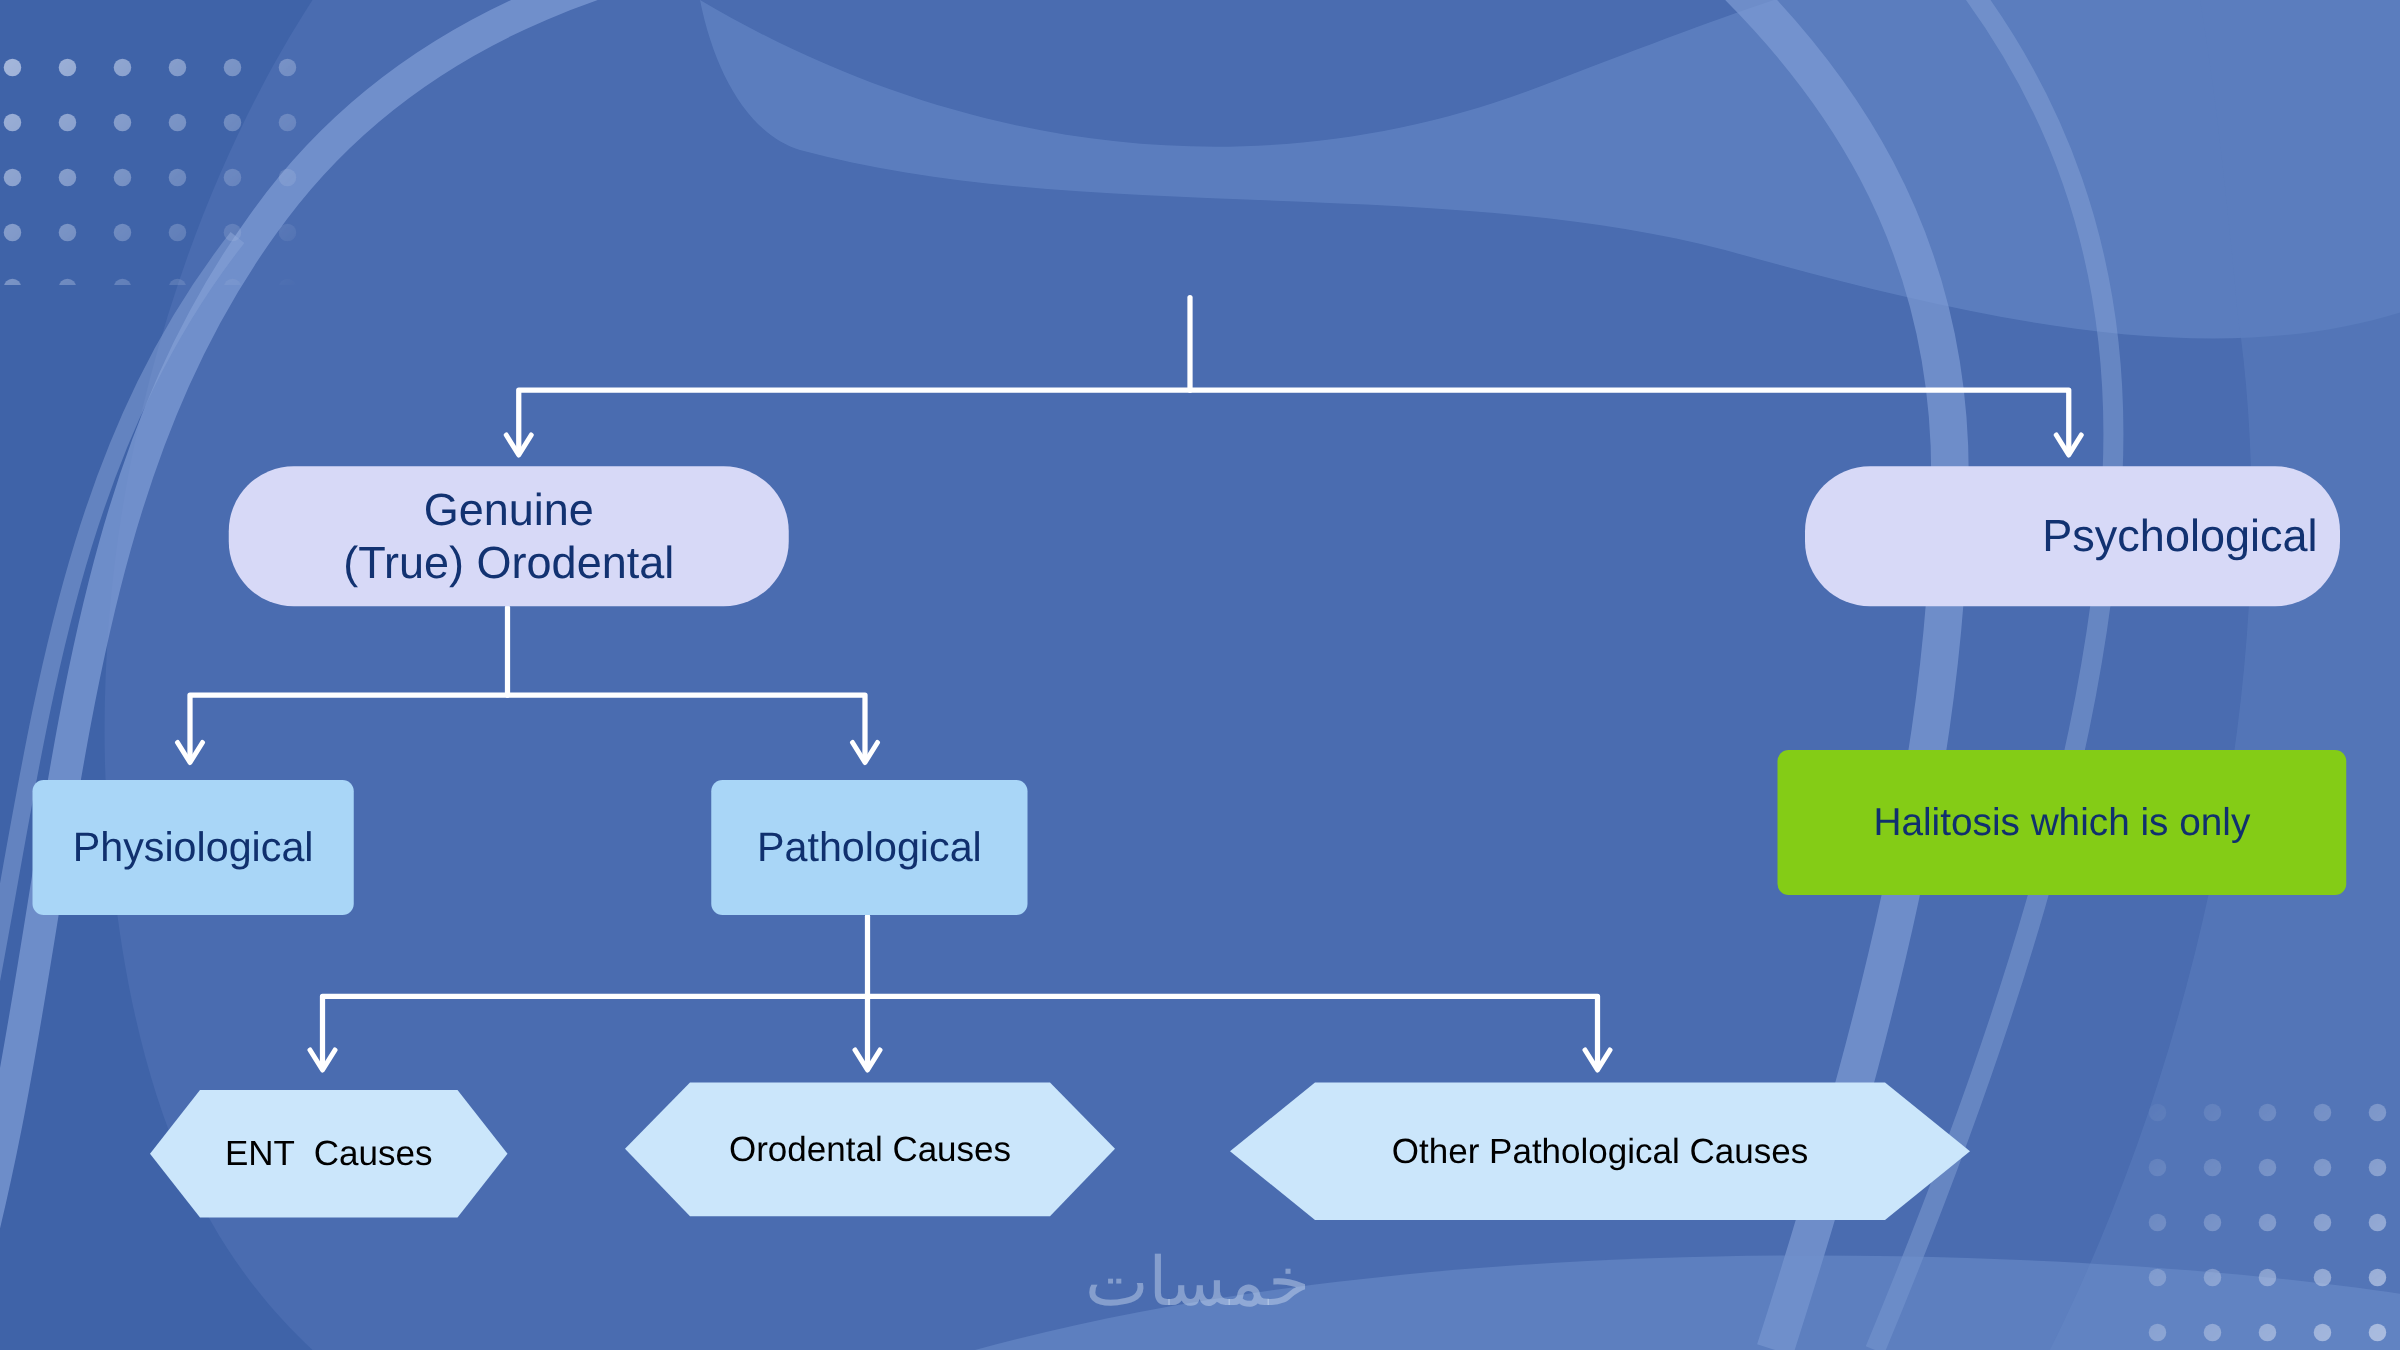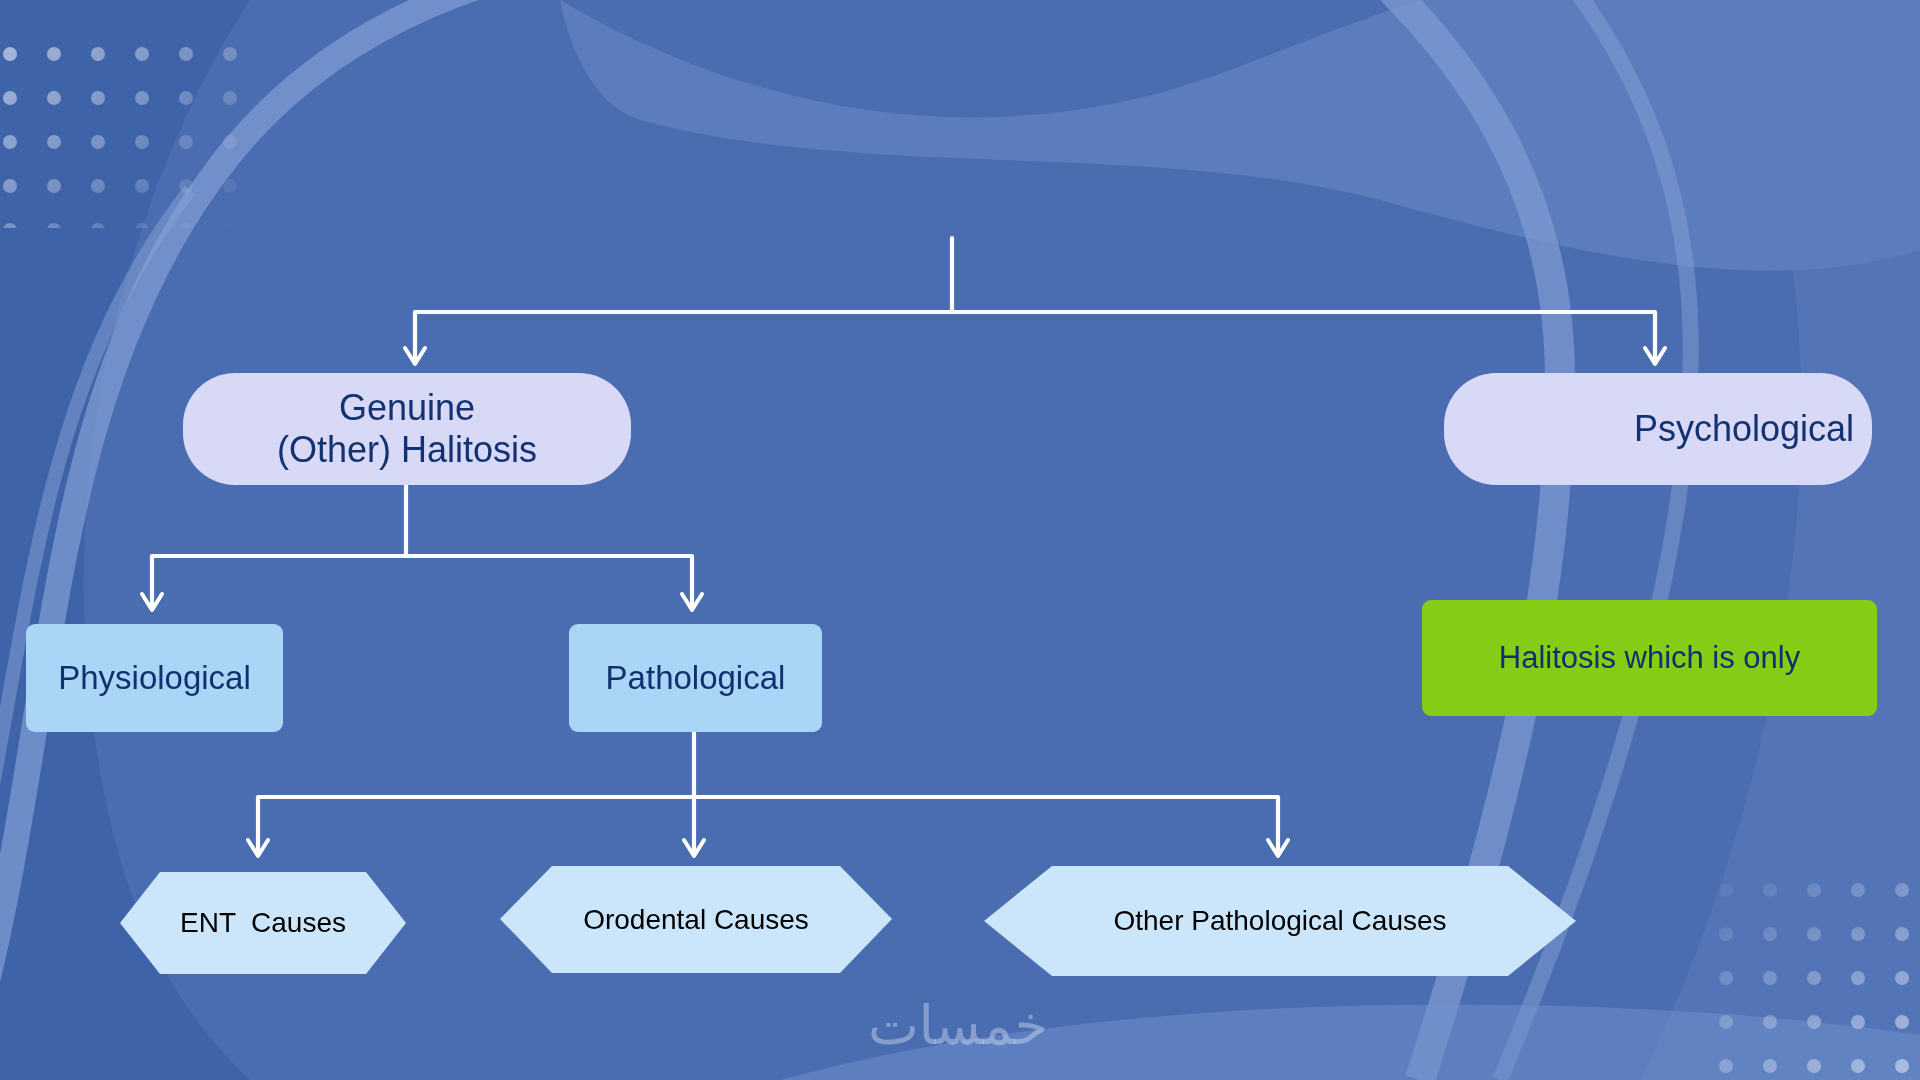--- a/index.html
+++ b/index.html
@@ -233,21 +233,21 @@
       <path d="M248,840 L258,856 L268,840"></path>
       <path d="M684,840 L694,856 L704,840"></path>
       <path d="M1268,840 L1278,856 L1288,840"></path>
     </g>
   </svg>
 
 
   <div class="node node-pill node-genuine">
     <span>
       <span>Genuine</span><br>
-      <span>(Other) Halitosis</span>
+      <span>(True) Orodental</span>
     </span>
   </div>
 
   <div class="node node-pill node-psych">
     <span>
       <span>Psychological</span><br>
     </span>
   </div>
 
   <div class="node node-rect node-physiological">Physiological</div>

